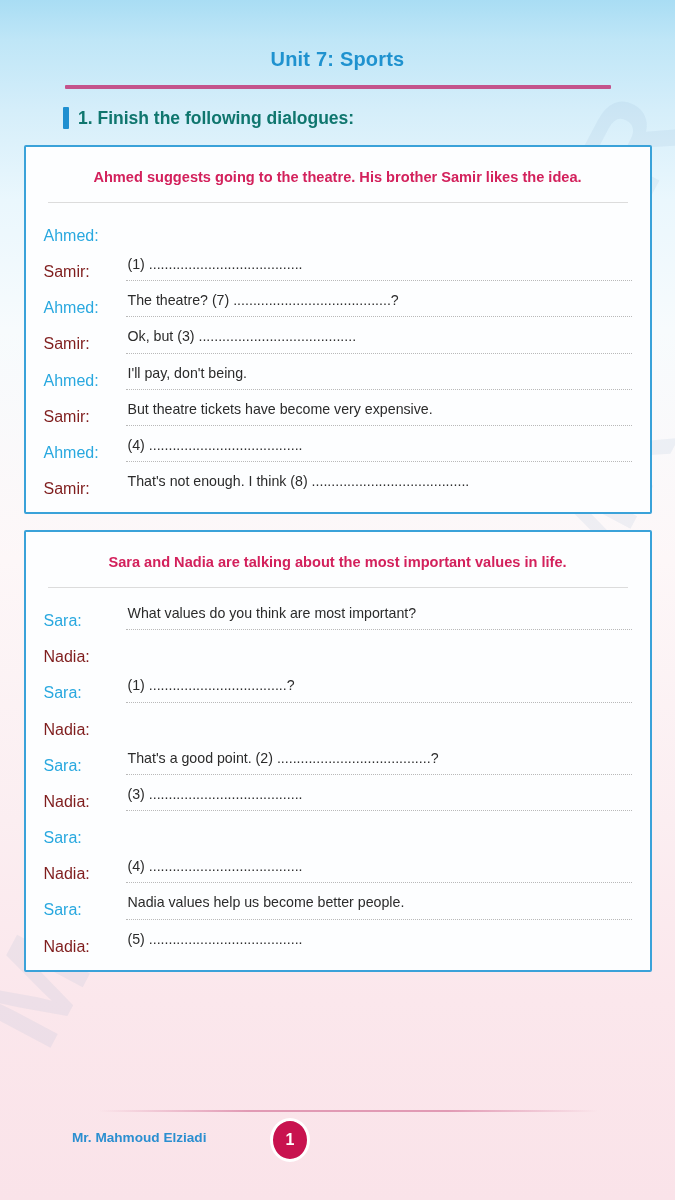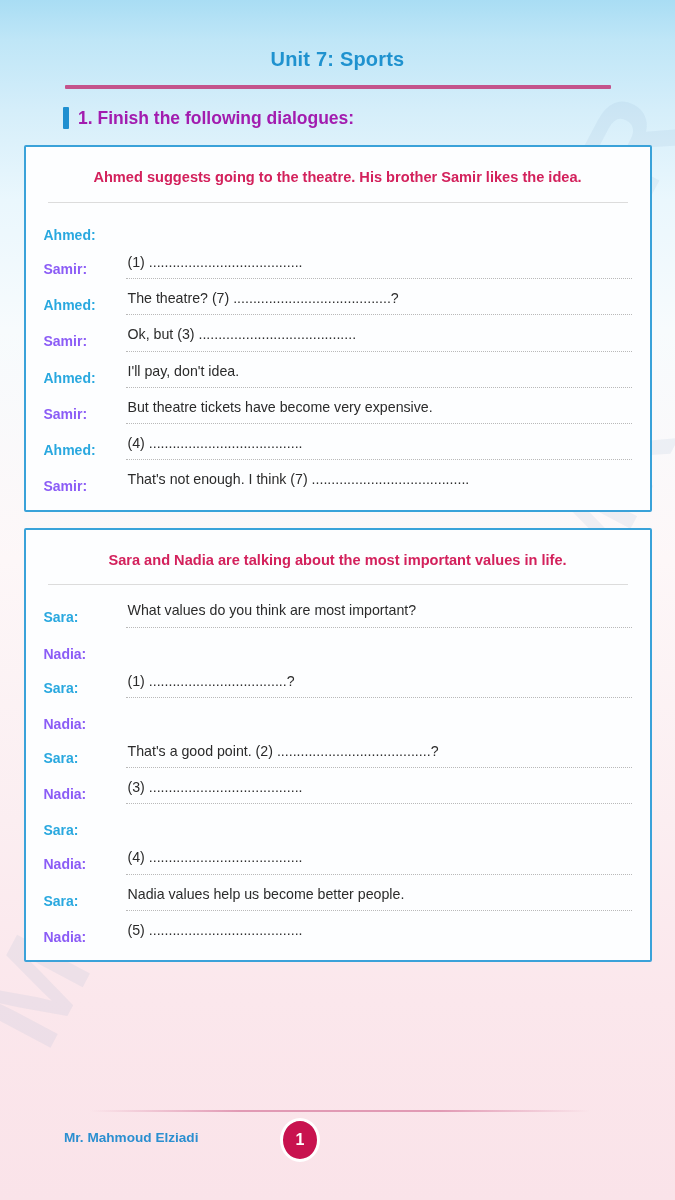--- a/index.html
+++ b/index.html
@@ -73,21 +73,21 @@
     margin: 18px 0 0 63px;
   }
   .section-bar {
     width: 6px;
     height: 22px;
     background: #1f8fd0;
     border-radius: 1px;
     margin-right: 9px;
   }
   .section-text {
-    color: #a21caf;
+    color: #0f766e;
     font-size: 17.5px;
     font-weight: bold;
   }
 
   
   .card {
     margin: 16px auto 0 auto;
     width: 628px;
     box-sizing: border-box;
     background: #fdfeff;
@@ -111,47 +111,46 @@
 
   .rows { display: block; }
 
   .drow {
     display: flex;
     align-items: flex-start;
     padding-top: 9px;
   }
   .speaker {
     flex: 0 0 82px;
-    font-size: 14px;
-    font-weight: bold;
+    font-size: 16px;
+    font-weight: normal;
     padding-top: 9px;
     white-space: nowrap;
   }
   .speaker.blue { color: #29a8df; }
-  .speaker.pink { color: #8b5cf6; }
+  .speaker.pink { color: #7f1d1d; }
 
   .line {
     flex: 1 1 auto;
     min-width: 0;
     font-size: 14.2px;
     color: #2b2b2b;
     padding: 0 2px 5px 2px;
     border-bottom: 1px dotted #b9b9b9;
     line-height: 1.5;
   }
   .line.nounderline { border-bottom: none; }
 
   
   .footer {
     position: absolute;
-    left: 0;
+    left: 8px;
     bottom: 0;
     width: 564px;
     height: 108px;
-    padding-left: 36px;
   }
   .footer-rule {
     position: absolute;
     top: 18px;
     left: 90px;
     width: 500px;
     height: 2px;
     background: linear-gradient(to right, rgba(220,150,175,0), #e19ab4 30%, #e19ab4 70%, rgba(220,150,175,0));
   }
   .author {
@@ -213,33 +212,33 @@
           <div class="drow">
             <div class="speaker blue">Ahmed:</div>
             <div class="line">The theatre? (7) ........................................?</div>
           </div>
           <div class="drow">
             <div class="speaker pink">Samir:</div>
             <div class="line">Ok, but (3) ........................................</div>
           </div>
           <div class="drow">
             <div class="speaker blue">Ahmed:</div>
-            <div class="line">I'll pay, don't idea.</div>
+            <div class="line">I'll pay, don't being.</div>
           </div>
           <div class="drow">
             <div class="speaker pink">Samir:</div>
             <div class="line">But theatre tickets have become very expensive.</div>
           </div>
           <div class="drow">
             <div class="speaker blue">Ahmed:</div>
             <div class="line">(4) .......................................</div>
           </div>
           <div class="drow">
             <div class="speaker pink">Samir:</div>
-            <div class="line nounderline">That's not enough. I think (7) ........................................</div>
+            <div class="line nounderline">That's not enough. I think (8) ........................................</div>
           </div>
         </div>
       </div>
       <div class="card">
         <div class="card-title">Sara and Nadia are talking about the most important values in life.</div>
         <div class="card-divider"></div>
         <div class="rows">
           <div class="drow">
             <div class="speaker blue">Sara:</div>
             <div class="line">What values do you think are most important?</div>

